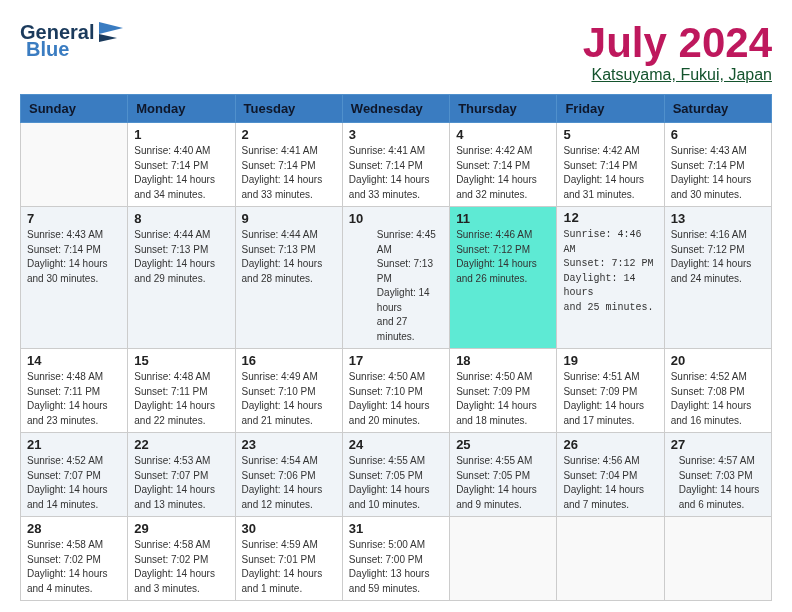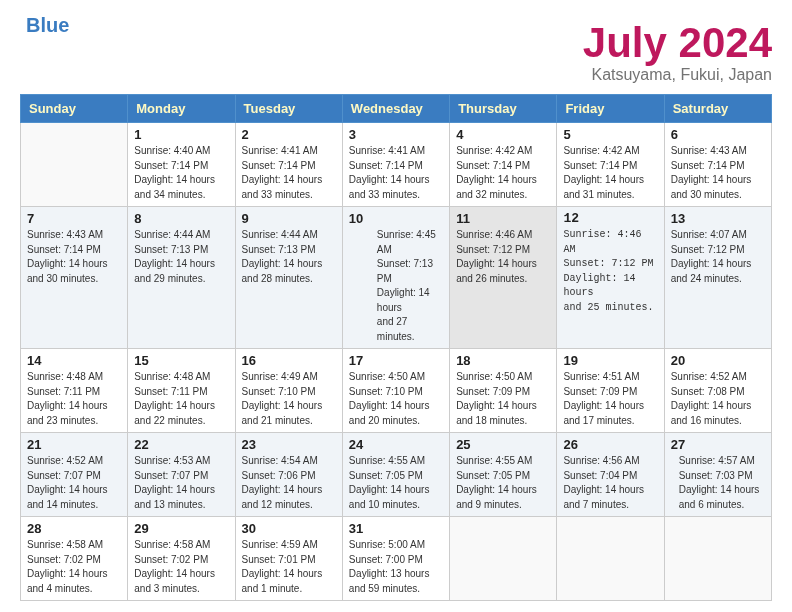--- a/index.html
+++ b/index.html
@@ -32,30 +32,31 @@
     .logo-blue { color: #3a7cc1; font-size: 20px; font-weight: bold; }
     .title-block { text-align: right; }
     .month-title {
       font-size: 42px;
       font-weight: bold;
       color: #be185d;
       line-height: 1.1;
     }
     .location {
       font-size: 16px;
-      color: #737373;
+      color: #14532d;
+      text-decoration: underline;
     }
     .calendar {
       width: 100%;
       border-collapse: collapse;
       border: 1px solid #ccc;
     }
     .calendar th {
       background-color: #3a7cc1;
-      color: #fef9c3;
+      color: #0f172a;
       text-align: left;
       padding: 6px 8px;
       font-size: 13px;
       border: 1px solid #5090cc;
     }
     .calendar td {
       border: 1px solid #ccc;
       vertical-align: top;
       padding: 4px 6px;
       width: 14.28%;
@@ -73,20 +74,27 @@
       color: #333;
       line-height: 1.45;
     }
     .empty-cell { background: #f9f9f9; }
   </style>
 </head>
 <body>
 
 <div class="header">
   <div class="logo">
+    <div class="logo-text">
+      <span class="logo-general">General</span>
+      <svg width="32" height="24" viewBox="0 0 32 24" style="margin: 0 1px;">
+        <polygon points="4,2 28,8 4,14" fill="#3a7cc1"></polygon>
+        <polygon points="4,14 22,18 4,22" fill="#1a3a5c"></polygon>
+      </svg>
+    </div>
     <span class="logo-blue" style="margin-top:-6px; margin-left:6px;">Blue</span>
   </div>
   <div class="title-block">
     <div class="month-title">July 2024</div>
     <div class="location">Katsuyama, Fukui, Japan</div>
   </div>
 </div>
 
 <table class="calendar">
   <thead>
@@ -168,37 +176,37 @@
 Daylight: 14 hours
 and 28 minutes.</div>
         </td>
         <td style="background-color: rgb(240, 244, 248);">
           <span class="day-num">10</span>
           <div class="day-info" style="white-space: pre-line; margin-left: 28px;">Sunrise: 4:45 AM
 Sunset: 7:13 PM
 Daylight: 14 hours
 and 27 minutes.</div>
         </td>
-        <td style="background-color: #e5e5e5;">
+        <td style="background-color: #5eead4;">
           <span class="day-num">11</span>
           <div class="day-info" style="white-space: pre-line;">Sunrise: 4:46 AM
 Sunset: 7:12 PM
 Daylight: 14 hours
 and 26 minutes.</div>
         </td>
         <td style="background-color: rgb(240, 244, 248); font-family: Liberation Mono, monospace;">
           <span class="day-num">12</span>
           <div class="day-info" style="white-space: pre-line;">Sunrise: 4:46 AM
 Sunset: 7:12 PM
 Daylight: 14 hours
 and 25 minutes.</div>
         </td>
         <td style="background-color: rgb(240, 244, 248);">
           <span class="day-num">13</span>
-          <div class="day-info" style="white-space: pre-line;">Sunrise: 4:07 AM
+          <div class="day-info" style="white-space: pre-line;">Sunrise: 4:16 AM
 Sunset: 7:12 PM
 Daylight: 14 hours
 and 24 minutes.</div>
         </td>
       </tr>
       <tr>
         <td>
           <span class="day-num">14</span>
           <div class="day-info" style="white-space: pre-line;">Sunrise: 4:48 AM
 Sunset: 7:11 PM

